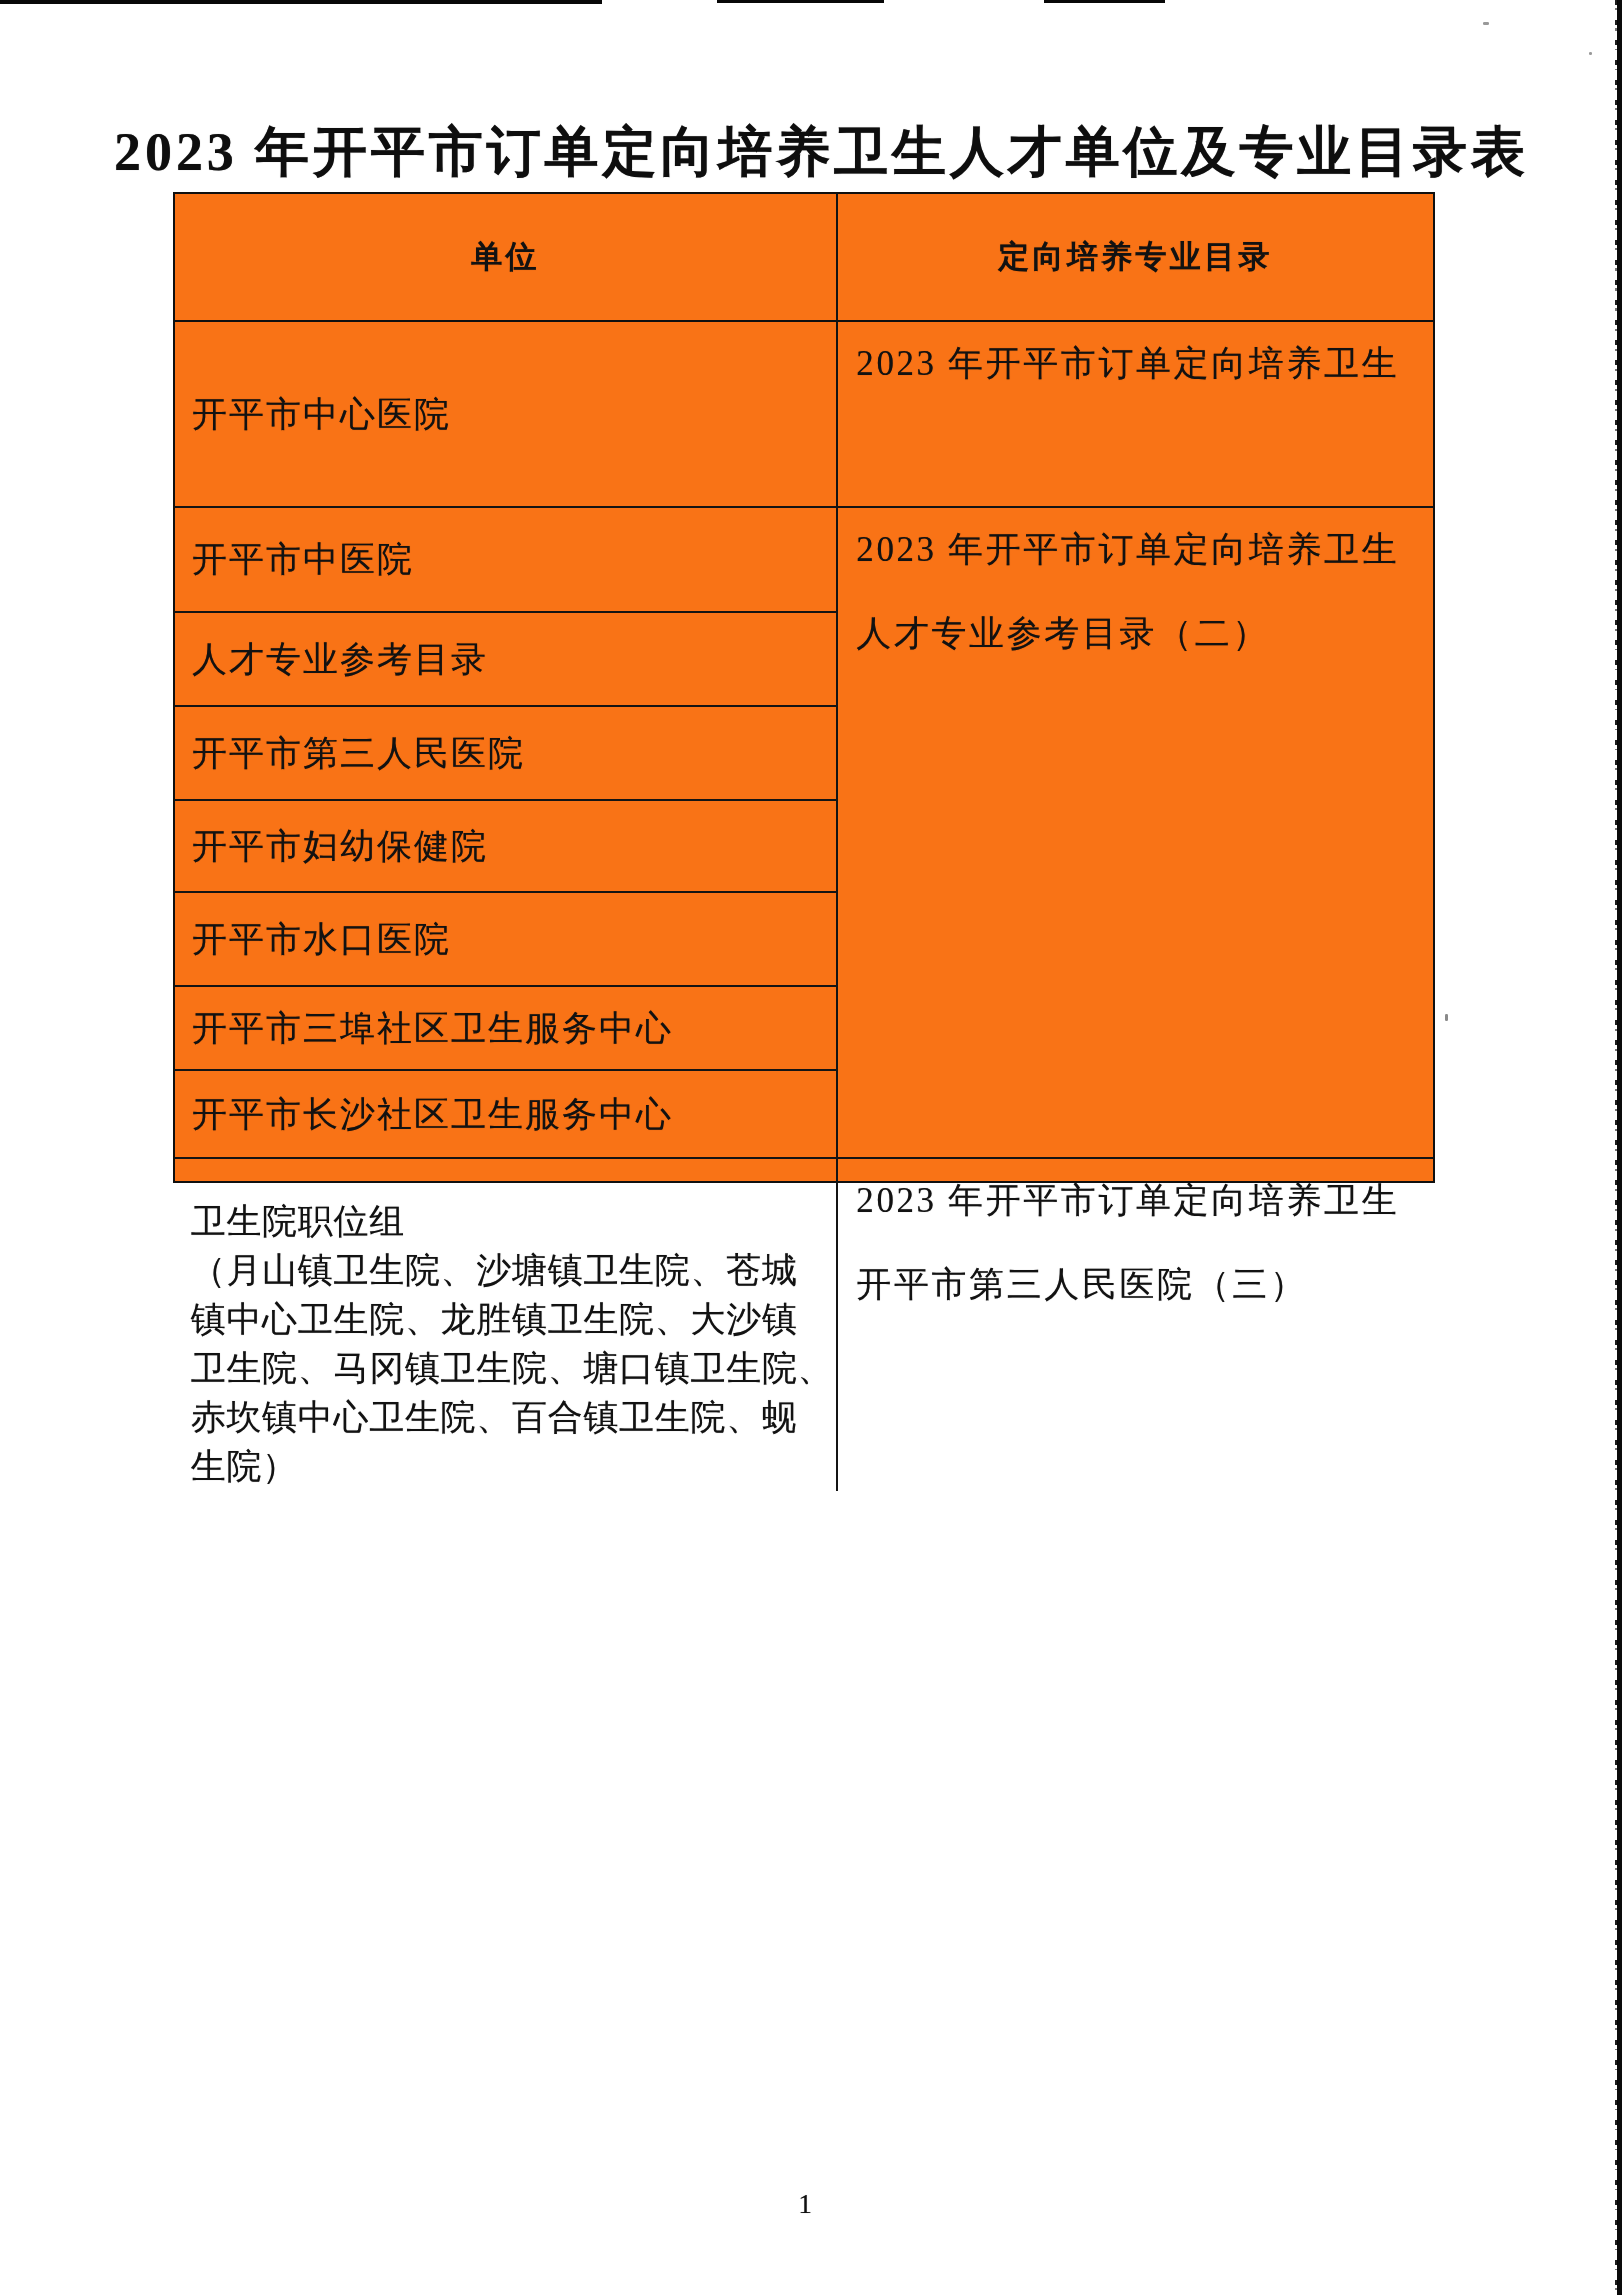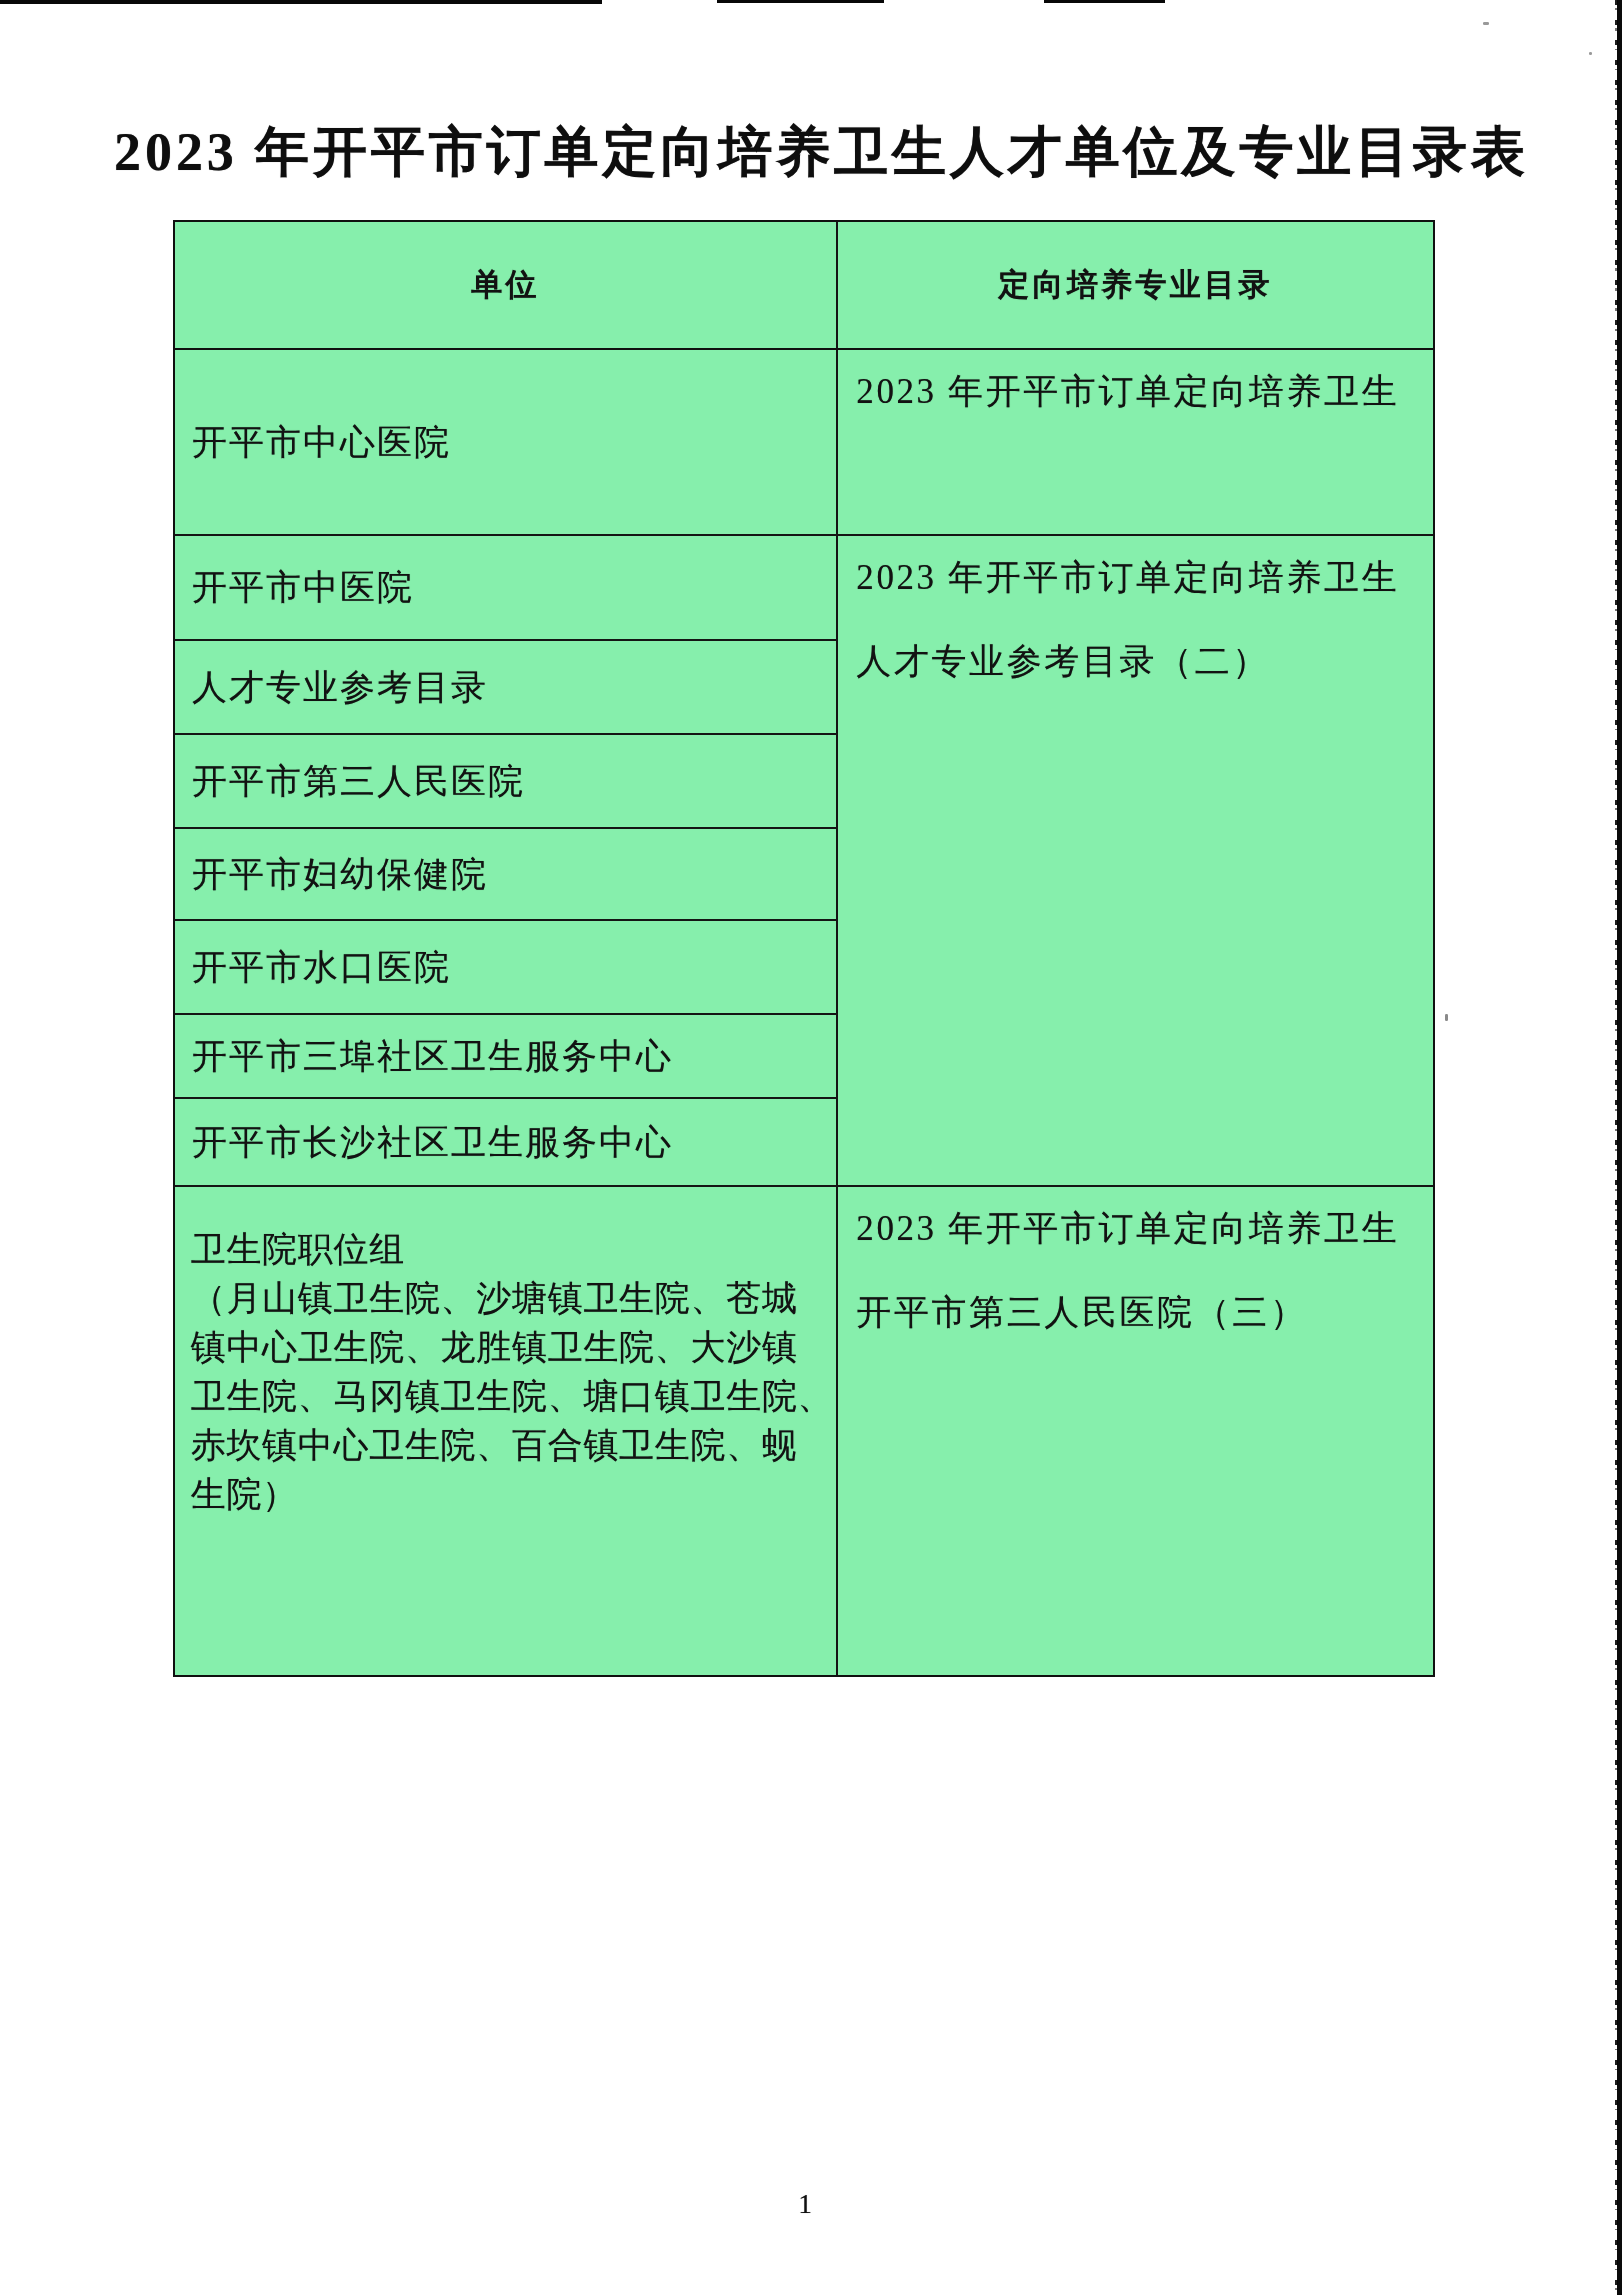--- a/index.html
+++ b/index.html
@@ -43,28 +43,27 @@
     letter-spacing: 3.9px; line-height: 1.08;
     color: #0e0e0e;
     text-shadow: 0 0 0.7px rgba(0,0,0,0.6);
     white-space: nowrap;
     margin-left: 20px;
   }
 
   
   .cat-table {
     position: absolute; left: 173px; top: 192px;
-    width: 1262px; height: 1457px;
+    width: 1262px; height: 991px;
     border: 2.6px solid #101010;
     box-sizing: border-box;
     display: grid;
     grid-template-columns: 663px 1fr;
     grid-template-rows: 128px 186px 105px 94px 94px 92px 94px 84px 88px 1fr;
-    background: #86efac;
-    margin-top: 28px;
+    background: #f97316;
   }
   .cell { box-sizing: border-box; font-size: 35px; text-shadow: 0 0 0.7px rgba(0,0,0,0.5); }
   .col1 { grid-column: 1; border-right: 2px solid #141414; }
   .col2 { grid-column: 2; }
 
   .hcell {
     display: flex; align-items: center; justify-content: center;
     font-size: 31px; font-weight: 700; letter-spacing: 3.3px;
     border-bottom: 2.6px solid #101010;
   }

